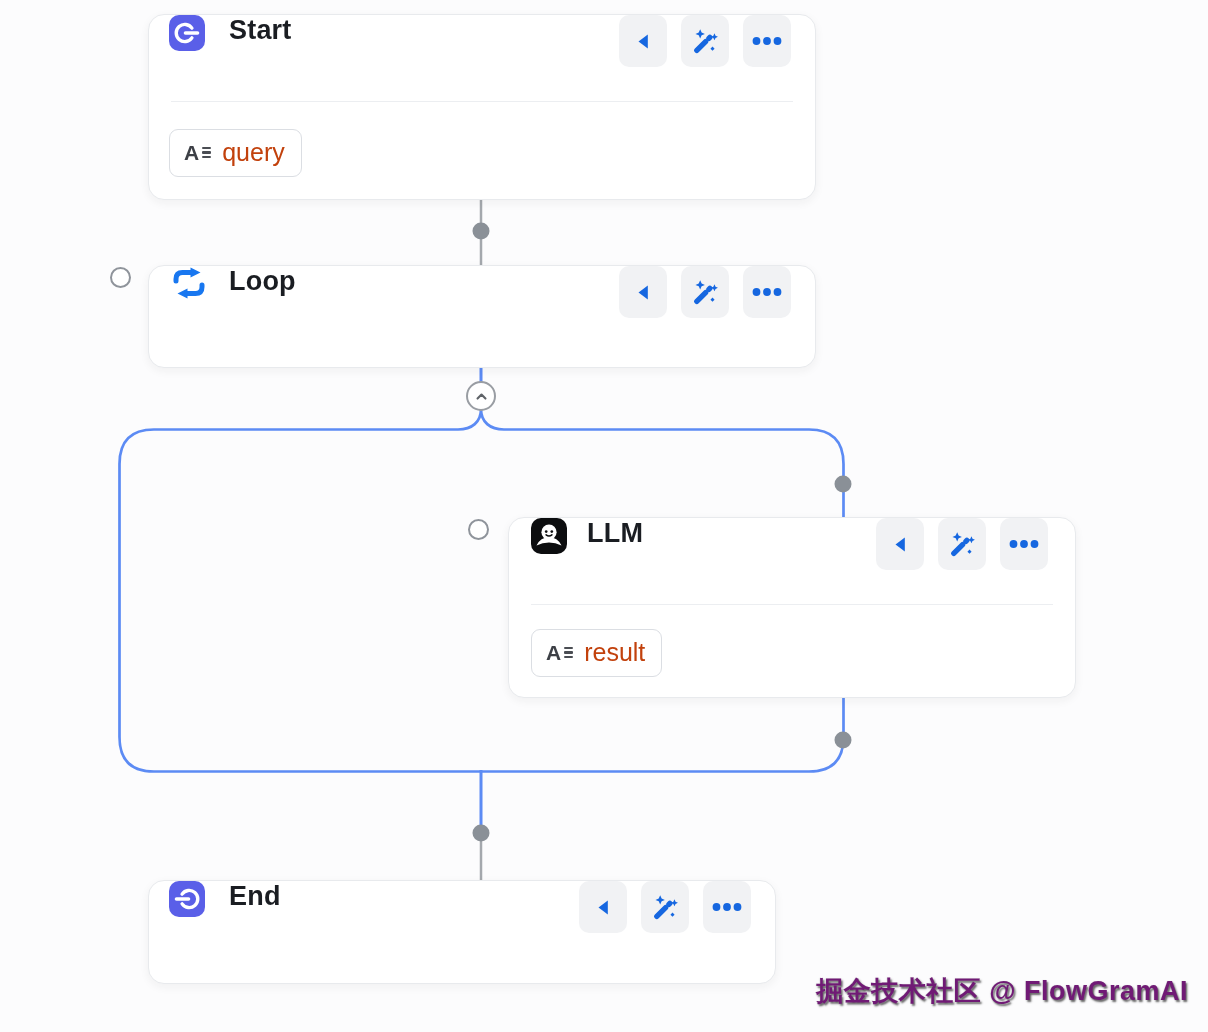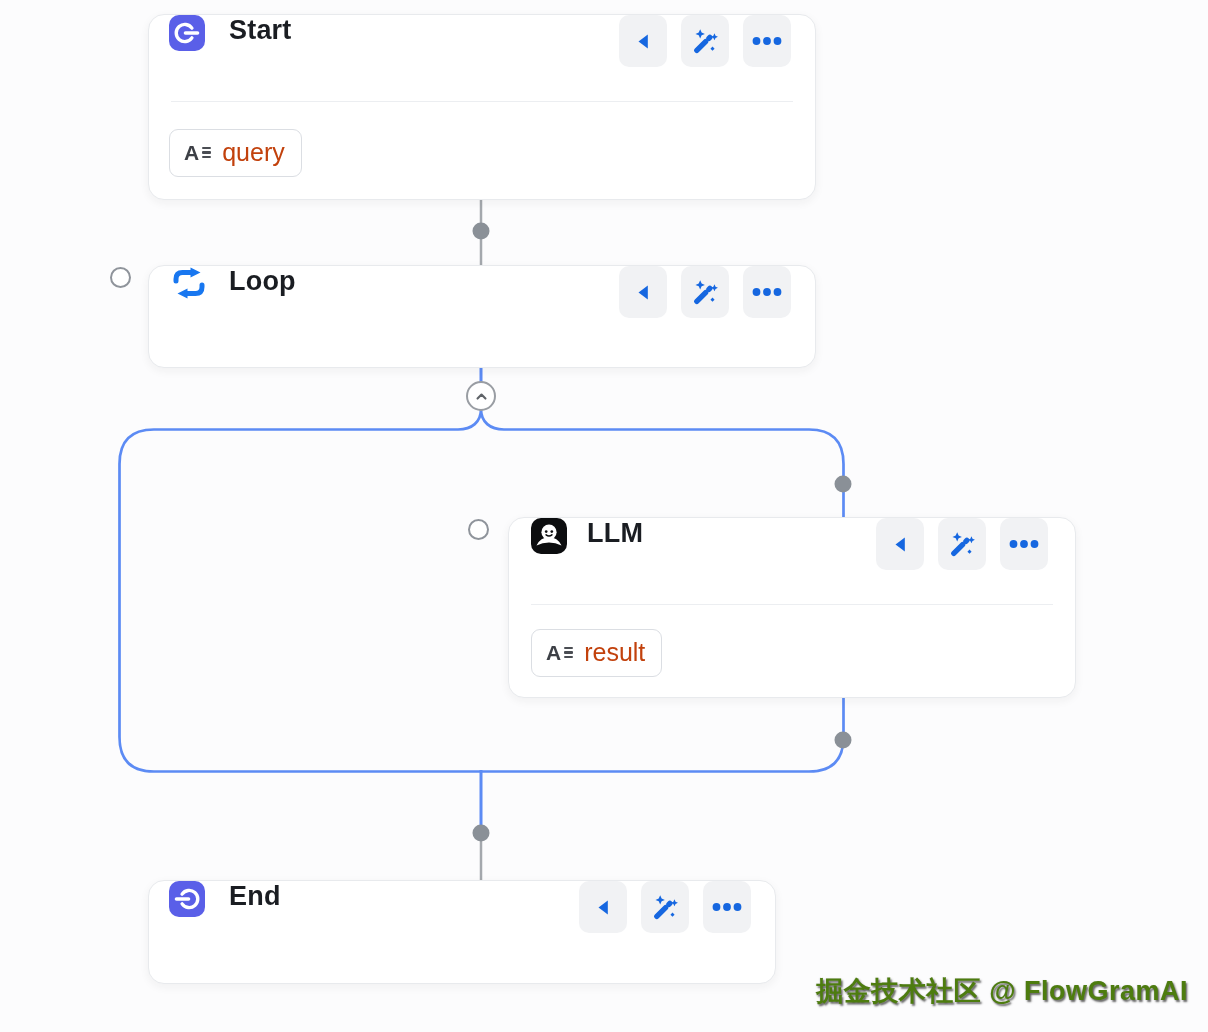--- a/index.html
+++ b/index.html
@@ -31,21 +31,21 @@
   .var-lines{display:flex;flex-direction:column;gap:2.5px;}
   .var-lines i{display:block;width:9px;height:2.2px;background:#4a4d53;border-radius:1px;}
 
   
   .port{position:absolute;width:21px;height:21px;border:2.5px solid #8f949b;border-radius:50%;
         background:#fff;box-sizing:border-box;z-index:4;}
   .collapse-circle{position:absolute;left:466px;top:381px;width:30px;height:30px;border:2.5px solid #999da3;
         border-radius:50%;background:#fff;box-sizing:border-box;display:flex;align-items:center;
         justify-content:center;z-index:4;padding:0;cursor:pointer;}
 
-  .watermark{position:absolute;right:20px;top:973px;font-size:27px;font-weight:700;color:#4d7c0f;
+  .watermark{position:absolute;right:20px;top:973px;font-size:27px;font-weight:700;color:#701a75;
         letter-spacing:.5px;white-space:nowrap;z-index:6;
         text-shadow:1.5px 1.5px 2px rgba(75,75,75,.85),-.5px -.5px 1px rgba(130,130,130,.3);}
 </style>
 </head>
 <body>
 
 <svg width="0" height="0" style="position:absolute" aria-hidden="true">
   <defs>
     <symbol id="sym-collapse" viewBox="0 0 24 24">
         <path d="M16.5 4.8 L6.8 12 L16.5 19.2 Z" fill="currentColor"></path>

